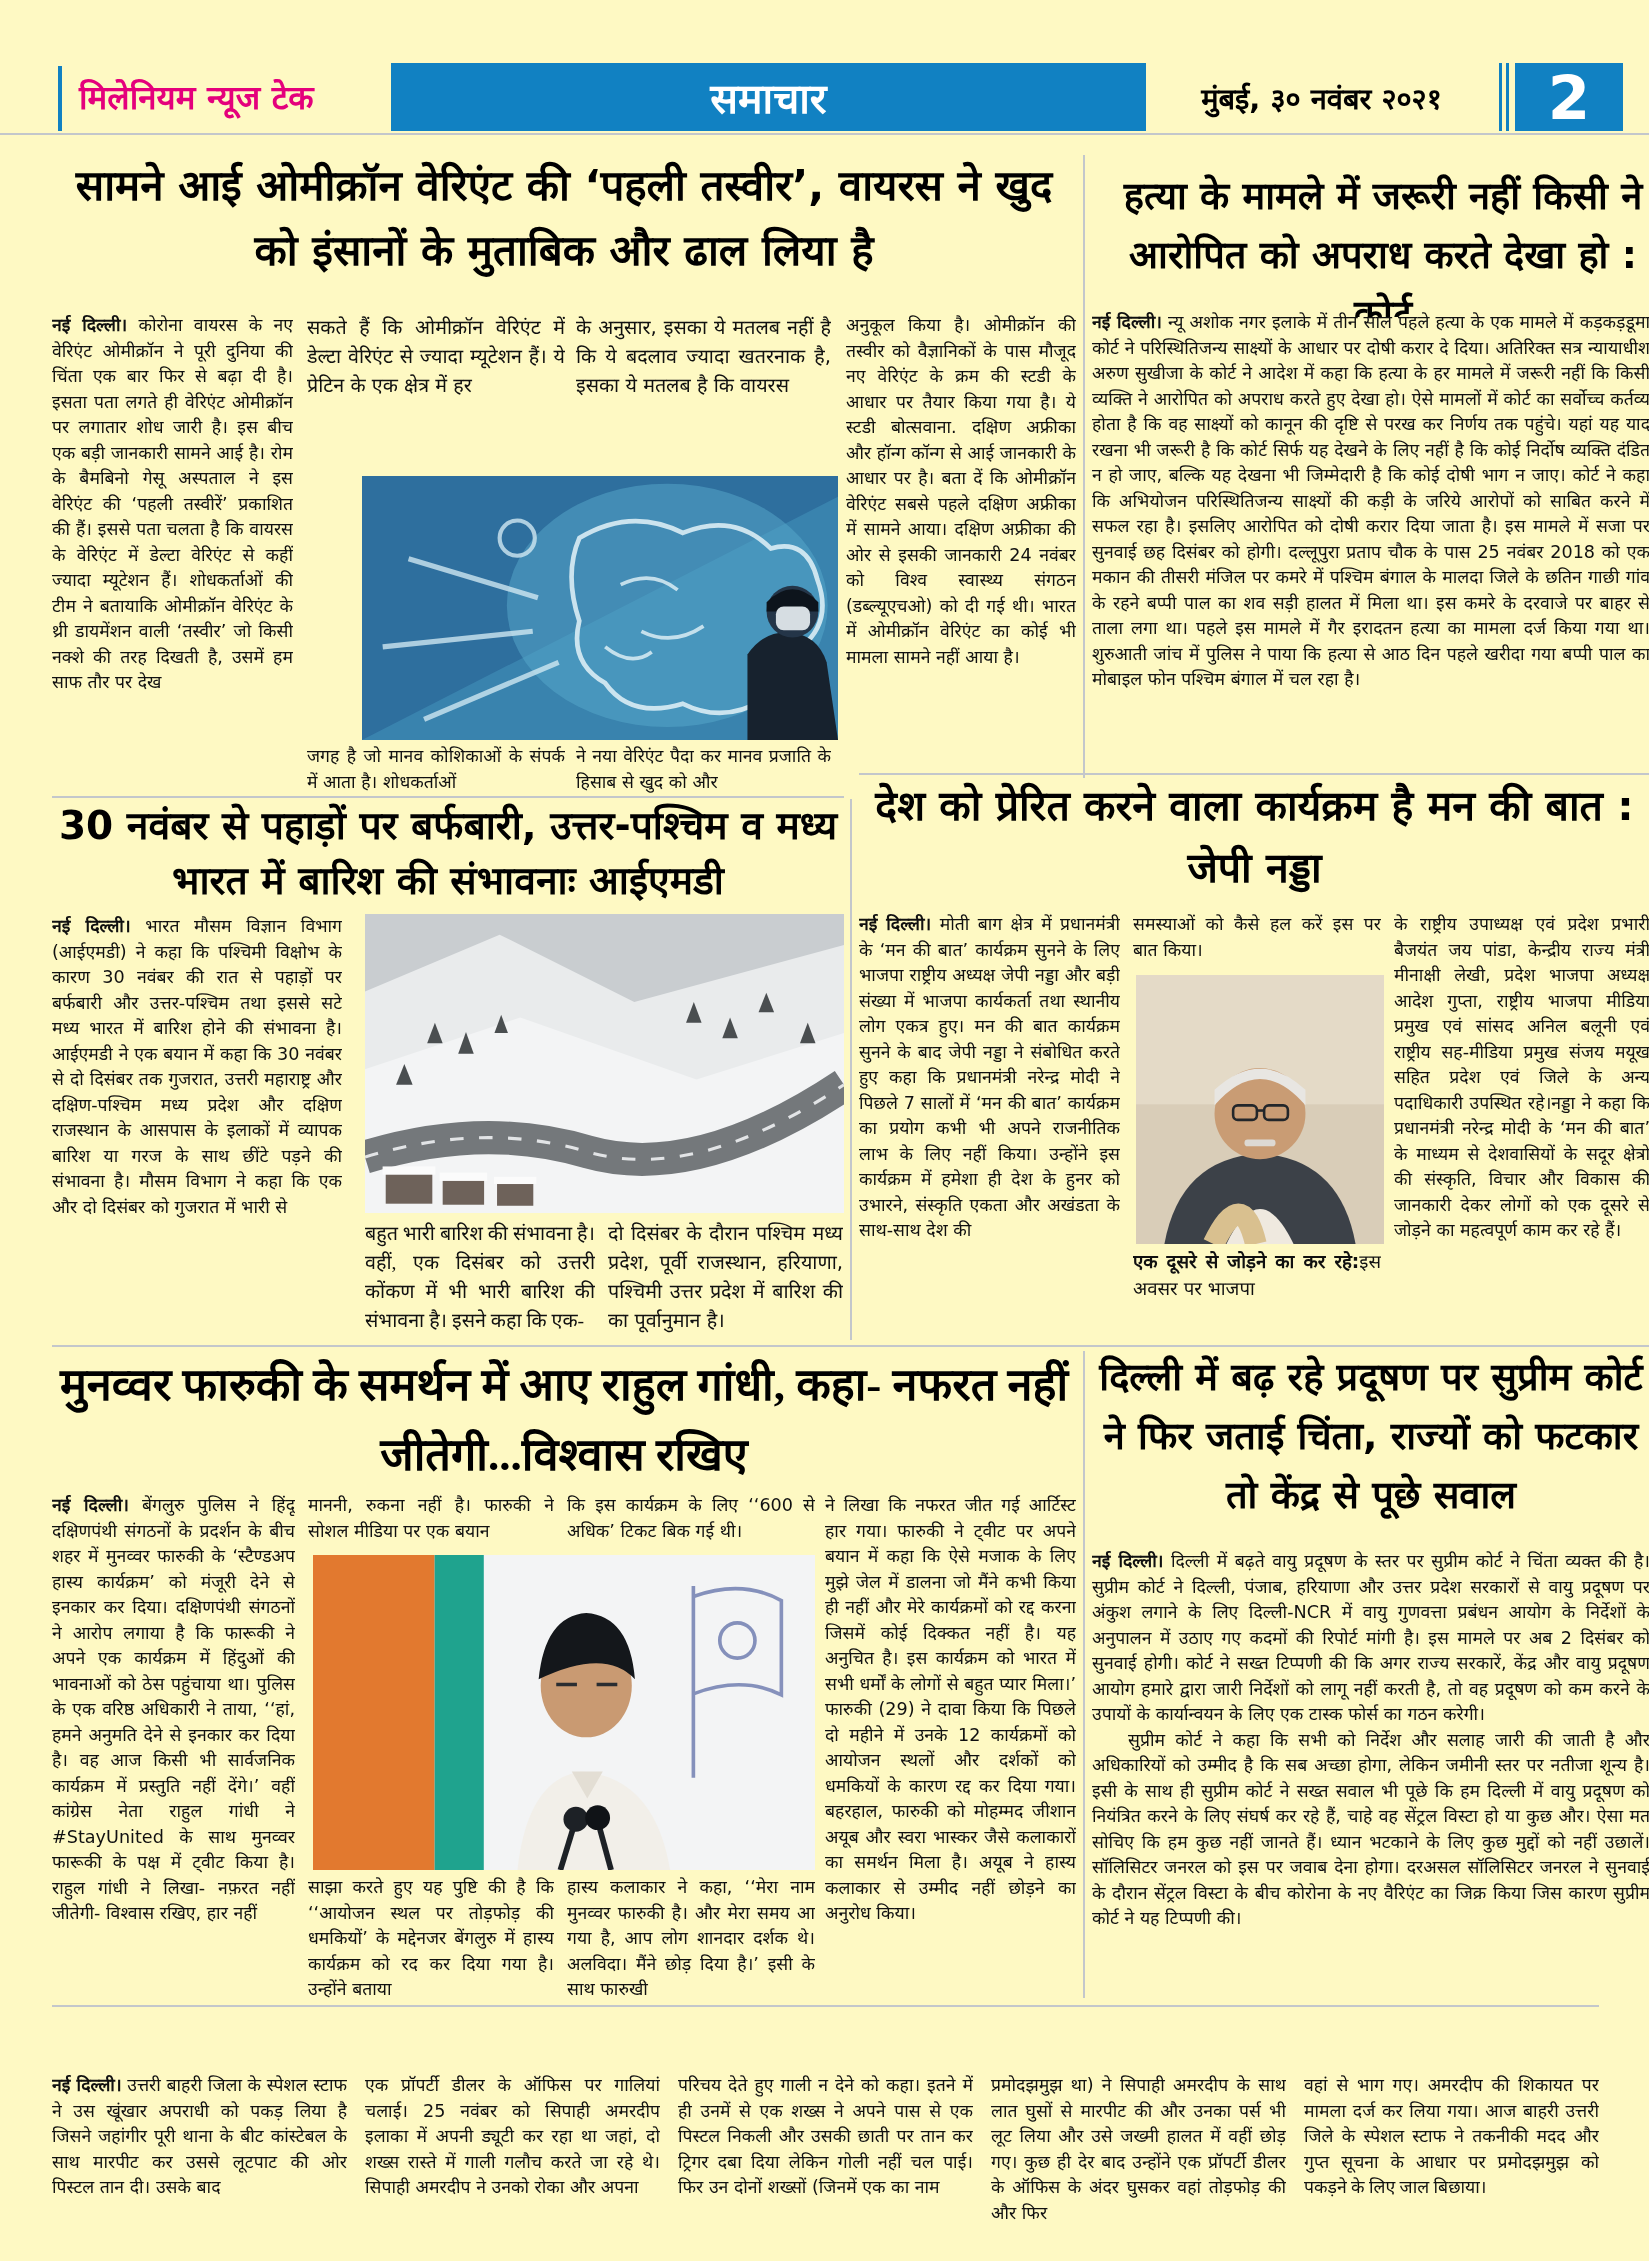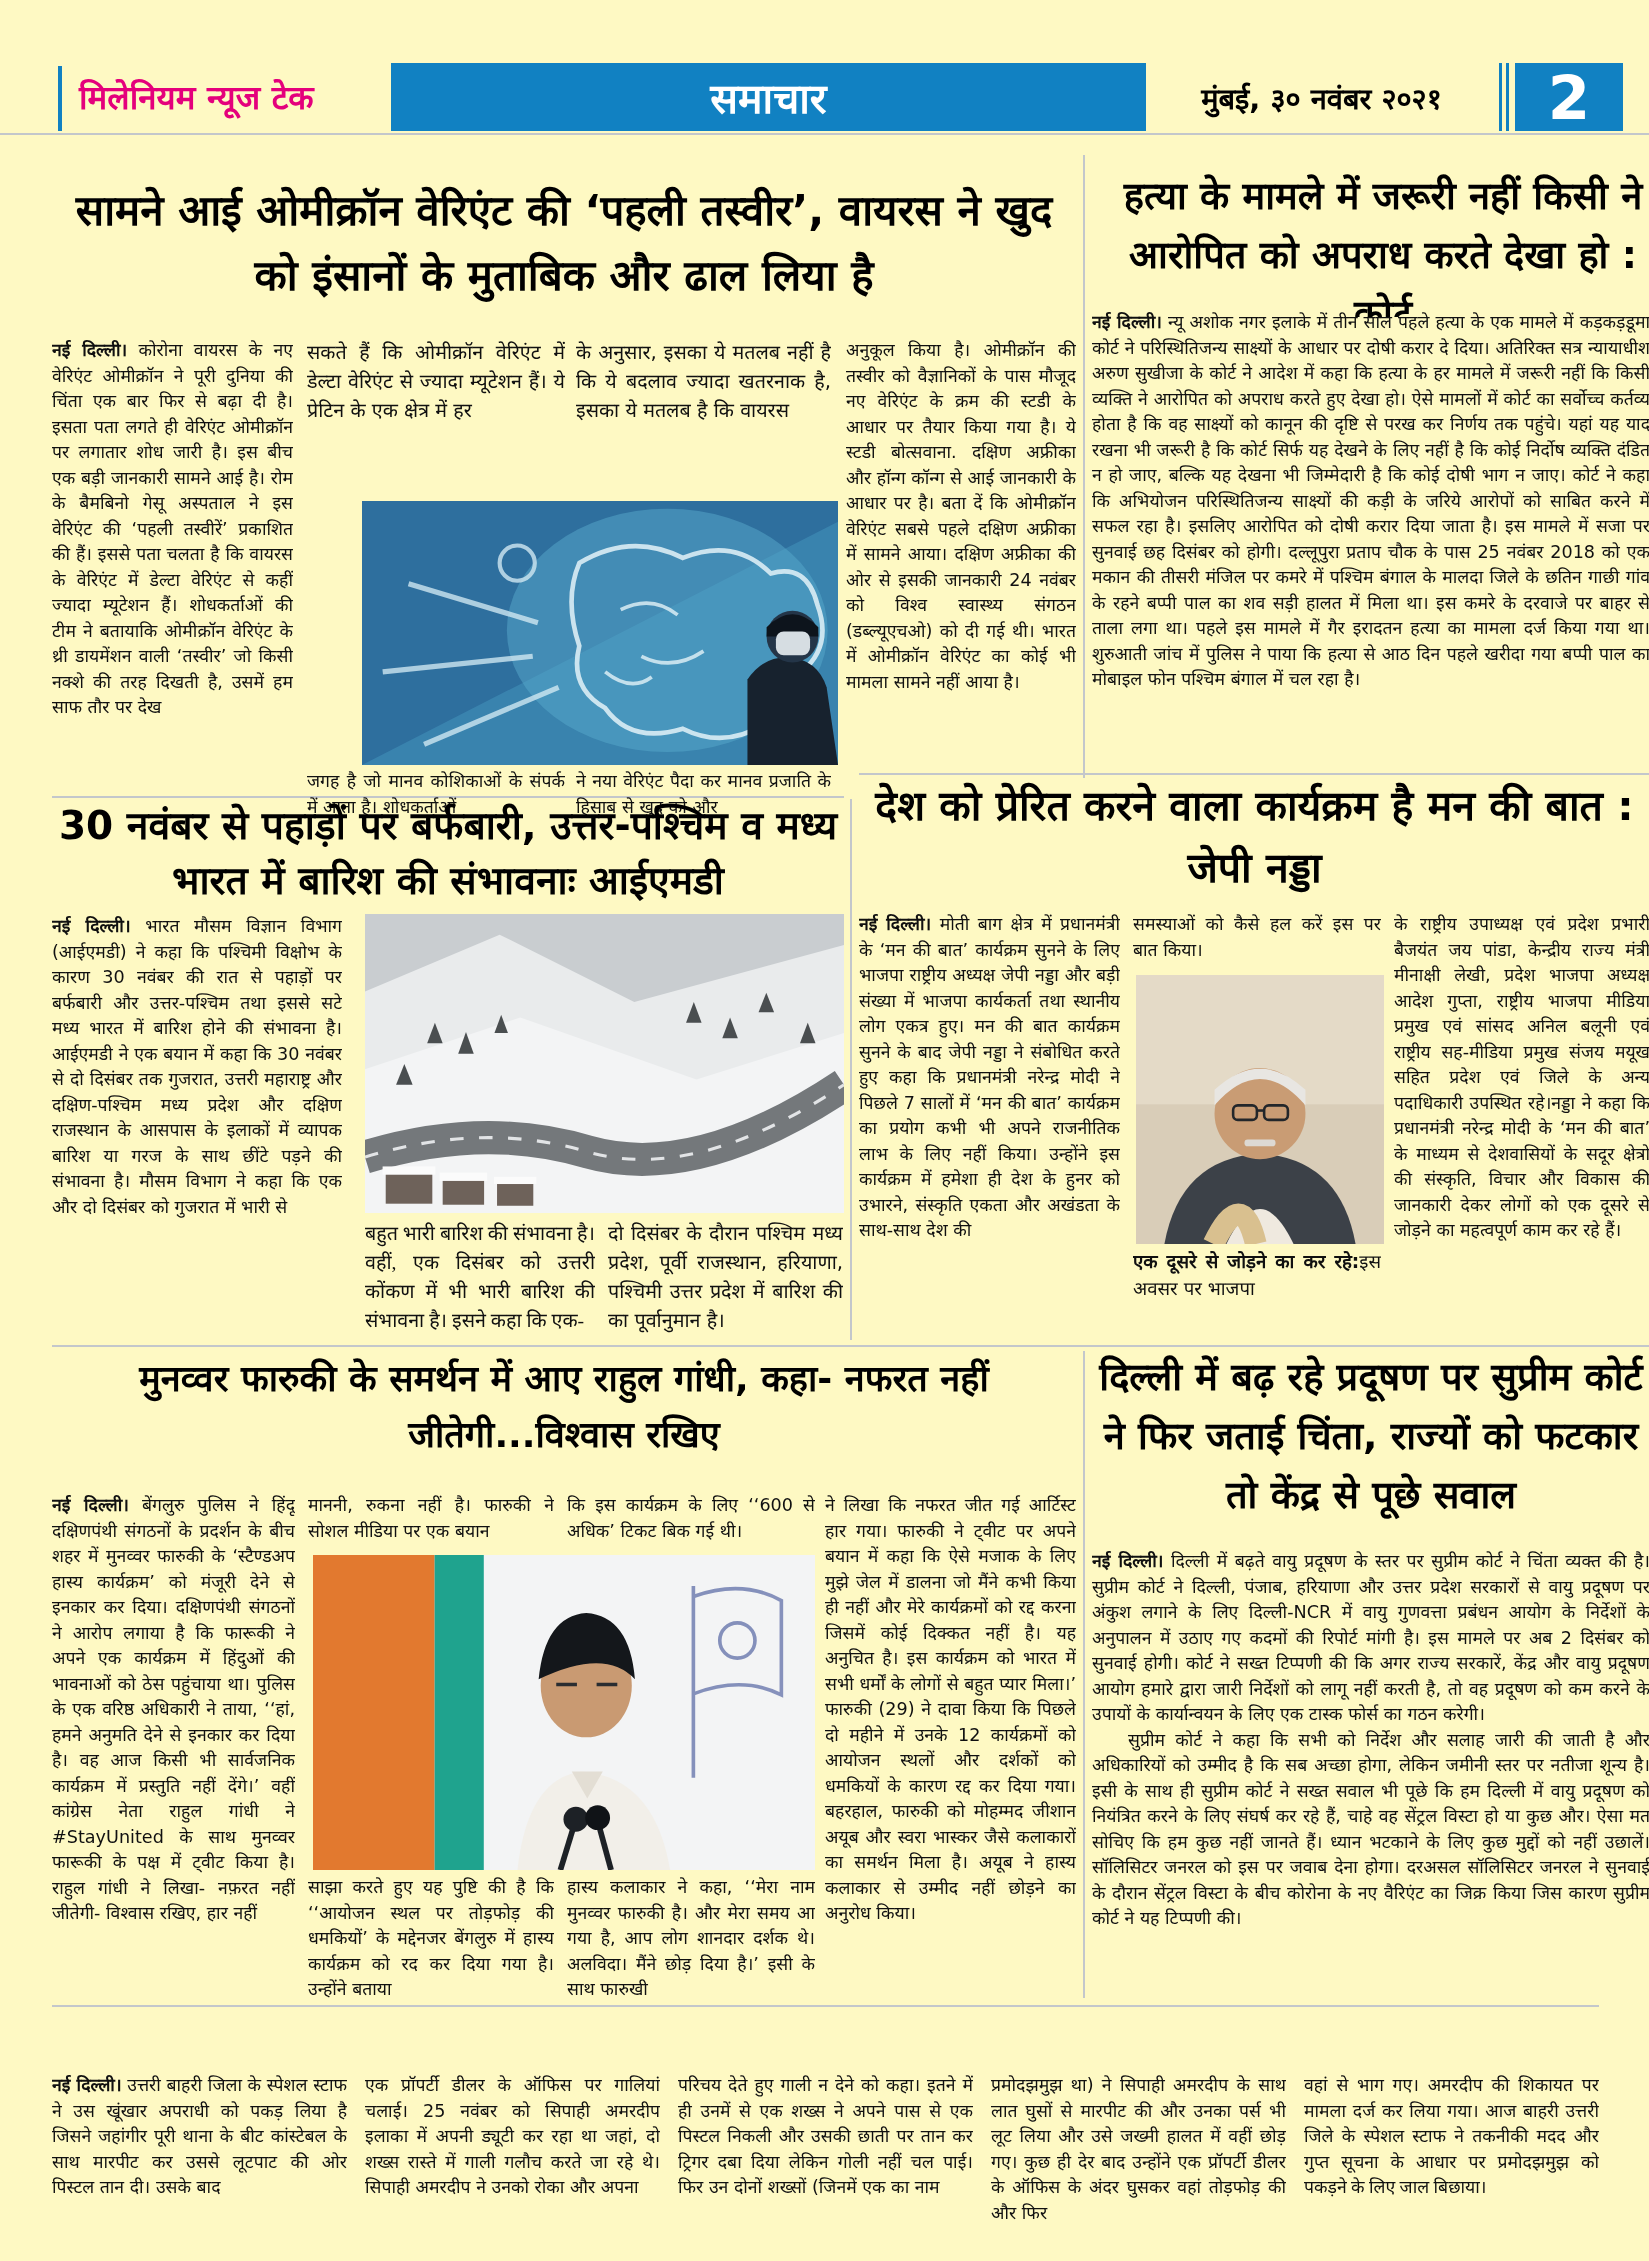--- a/index.html
+++ b/index.html
@@ -47,21 +47,21 @@
   </header>
 
   <div class="abs rule" style="left:1083px;top:155px;width:1.6px;height:623px;"></div>
   <div class="abs rule" style="left:850px;top:799px;width:1.6px;height:541px;"></div>
   <div class="abs rule" style="left:1083px;top:1351px;width:1.6px;height:647px;"></div>
   <div class="abs rule" style="left:52px;top:796px;width:792px;height:1.6px;"></div>
   <div class="abs rule" style="left:859px;top:773px;width:791px;height:1.6px;"></div>
   <div class="abs rule" style="left:52px;top:1345px;width:1598px;height:1.6px;"></div>
   <div class="abs rule" style="left:52px;top:2005px;width:1547px;height:1.6px;"></div>
 
-  <section class="abs" style="left:52px;top:153px;width:1024px;height:644px;margin-top:25px;">
+  <section class="abs" style="left:52px;top:153px;width:1024px;height:644px;">
     <h1 class="abs hl" style="left:0;top:0;width:1024px;height:155px;font-size:42px;line-height:1.55;margin:0;">सामने आई ओमीक्रॉन वेरिएंट की ‘पहली तस्वीर’, वायरस ने खुद को इंसानों के मुताबिक और ढाल लिया है</h1>
     <div class="abs body-txt" style="left:0;top:160px;width:241px;height:484px;">
       <span class="dl">नई दिल्ली।</span>
       <span>कोरोना वायरस के नए वेरिएंट ओमीक्रॉन ने पूरी दुनिया की चिंता एक बार फिर से बढ़ा दी है। इसता पता लगते ही वेरिएंट ओमीक्रॉन पर लगातार शोध जारी है। इस बीच एक बड़ी जानकारी सामने आई है। रोम के बैमबिनो गेसू अस्पताल ने इस वेरिएंट की ‘पहली तस्वीरें’ प्रकाशित की हैं। इससे पता चलता है कि वायरस के वेरिएंट में डेल्टा वेरिएंट से कहीं ज्यादा म्यूटेशन हैं। शोधकर्ताओं की टीम ने बतायाकि ओमीक्रॉन वेरिएंट के थ्री डायमेंशन वाली ‘तस्वीर’ जो किसी नक्शे की तरह दिखती है, उसमें हम साफ तौर पर देख</span>
     </div>
     <div class="abs body-lg" style="left:255px;top:160px;width:258px;height:160px;">सकते हैं कि ओमीक्रॉन वेरिएंट में डेल्टा वेरिएंट से ज्यादा म्यूटेशन हैं। ये प्रेटिन के एक क्षेत्र में हर</div>
     <div class="abs body-lg" style="left:524px;top:160px;width:255px;height:160px;">के अनुसार, इसका ये मतलब नहीं है कि ये बदलाव ज्यादा खतरनाक है, इसका ये मतलब है कि वायरस</div>
     <div class="abs photo" style="left:310px;top:323px;width:476px;height:264px;">
       <svg viewBox="0 0 920 510" preserveAspectRatio="none" aria-hidden="true">
         <rect width="920" height="510" fill="#2e6f9e"></rect>
@@ -151,21 +151,21 @@
         <rect x="210" y="318" width="60" height="13" rx="6" fill="#ddd9d3"></rect>
       </svg>
     </div>
     <figcaption class="abs body-txt" style="left:274px;top:473px;width:248px;height:92px;font-size:18.6px;">
       <span class="cap-bold">एक दूसरे से जोड़ने का कर रहे:</span><span>इस अवसर पर भाजपा</span>
     </figcaption>
     <div class="abs body-txt" style="left:535px;top:136px;width:256px;height:429px;">के राष्ट्रीय उपाध्यक्ष एवं प्रदेश प्रभारी बैजयंत जय पांडा, केन्द्रीय राज्य मंत्री मीनाक्षी लेखी, प्रदेश भाजपा अध्यक्ष आदेश गुप्ता, राष्ट्रीय भाजपा मीडिया प्रमुख एवं सांसद अनिल बलूनी एवं राष्ट्रीय सह-मीडिया प्रमुख संजय मयूख सहित प्रदेश एवं जिले के अन्य पदाधिकारी उपस्थित रहे।नड्डा ने कहा कि प्रधानमंत्री नरेन्द्र मोदी के ‘मन की बात’ के माध्यम से देशवासियों के सदूर क्षेत्रो की संस्कृति, विचार और विकास की जानकारी देकर लोगों को एक दूसरे से जोड़ने का महत्वपूर्ण काम कर रहे हैं।</div>
   </section>
 
   <section class="abs" style="left:52px;top:1351px;width:1024px;height:647px;">
-    <h2 class="abs hl" style="left:0;top:0;width:1024px;height:136px;font-size:36px;line-height:1.55;margin:0;">मुनव्वर फारुकी के समर्थन में आए राहुल गांधी, कहा- नफरत नहीं जीतेगी...विश्वास रखिए</h2>
+    <h2 class="abs hl" style="left:0;top:0;width:1024px;height:136px;font-size:45px;line-height:1.55;margin:0;font-family:Liberation Serif, serif;">मुनव्वर फारुकी के समर्थन में आए राहुल गांधी, कहा- नफरत नहीं जीतेगी...विश्वास रखिए</h2>
     <div class="abs body-txt" style="left:0;top:142px;width:243px;height:504px;">
       <span class="dl">नई दिल्ली।</span>
       <span>बेंगलुरु पुलिस ने हिंदू दक्षिणपंथी संगठनों के प्रदर्शन के बीच शहर में मुनव्वर फारुकी के ‘स्टैण्डअप हास्य कार्यक्रम’ को मंजूरी देने से इनकार कर दिया। दक्षिणपंथी संगठनों ने आरोप लगाया है कि फारूकी ने अपने एक कार्यक्रम में हिंदुओं की भावनाओं को ठेस पहुंचाया था। पुलिस के एक वरिष्ठ अधिकारी ने ताया, ‘‘हां, हमने अनुमति देने से इनकार कर दिया है। वह आज किसी भी सार्वजनिक कार्यक्रम में प्रस्तुति नहीं देंगे।’ वहीं कांग्रेस नेता राहुल गांधी ने #StayUnited के साथ मुनव्वर फारूकी के पक्ष में ट्वीट किया है। राहुल गांधी ने लिखा- नफ़रत नहीं जीतेगी- विश्वास रखिए, हार नहीं</span>
     </div>
     <div class="abs body-txt" style="left:256px;top:142px;width:246px;height:58px;">माननी, रुकना नहीं है। फारुकी ने सोशल मीडिया पर एक बयान</div>
     <div class="abs body-txt" style="left:515px;top:142px;width:248px;height:58px;">कि इस कार्यक्रम के लिए ‘‘600 से अधिक’ टिकट बिक गई थी।</div>
     <div class="abs photo" style="left:261px;top:204px;width:502px;height:315px;">
       <svg viewBox="0 0 970 608" preserveAspectRatio="none" aria-hidden="true">
         <rect width="970" height="608" fill="#f3f4f5"></rect>
         <rect width="235" height="608" fill="#e2792f"></rect>

